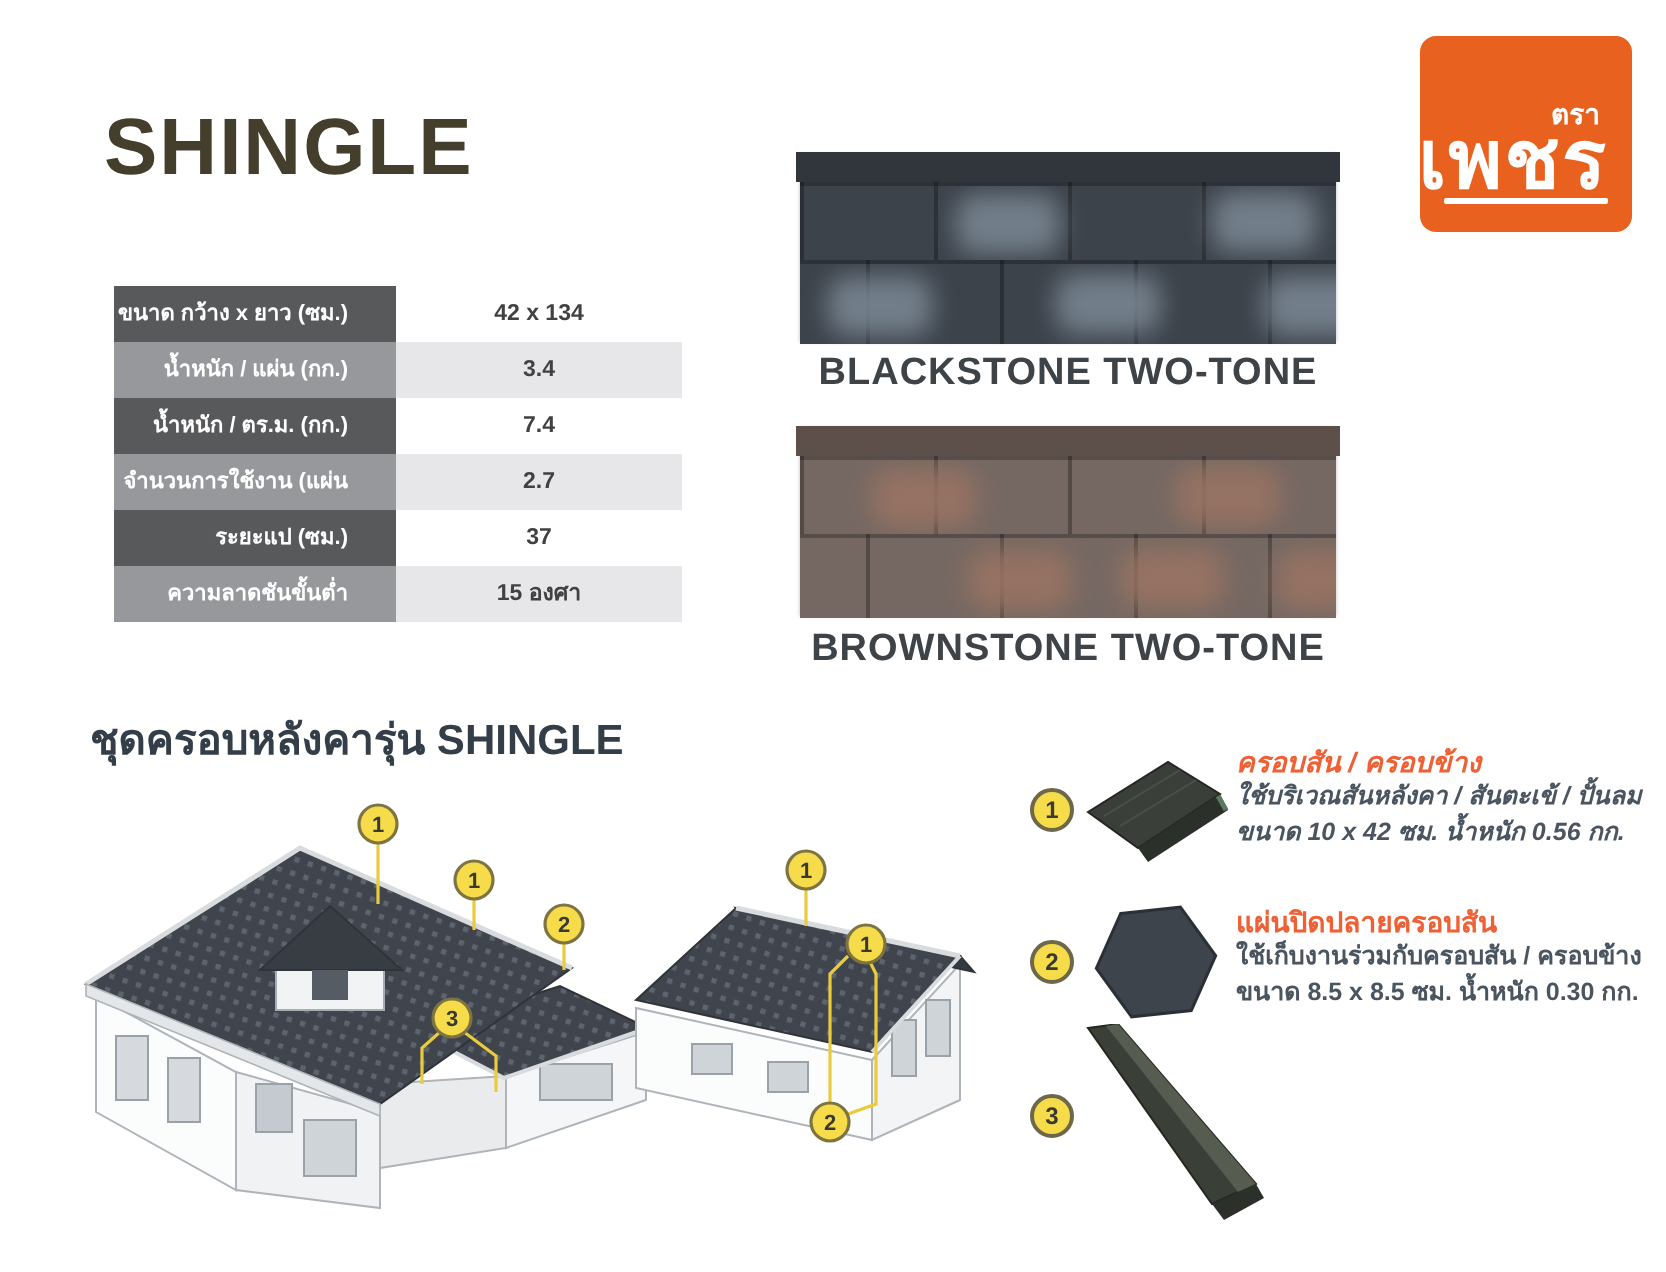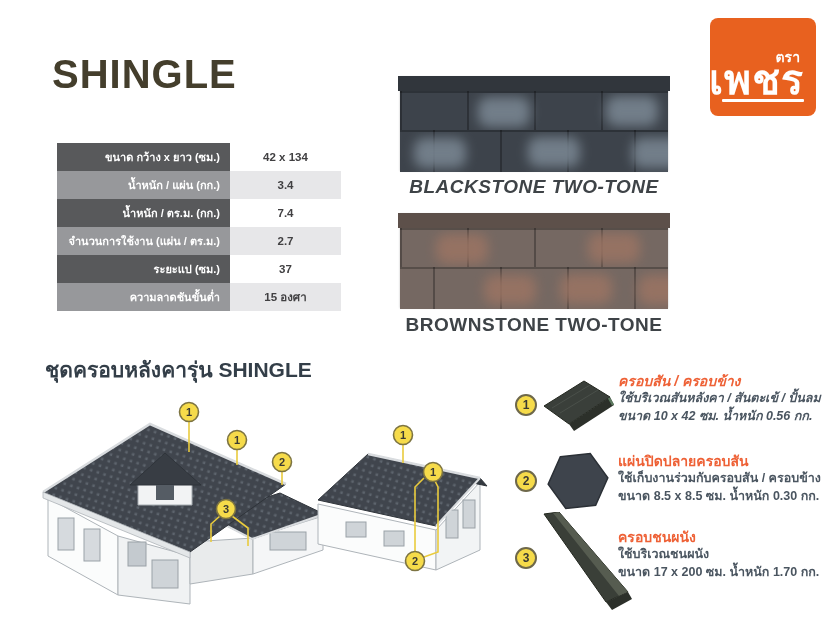--- a/index.html
+++ b/index.html
@@ -12,21 +12,21 @@
   .brand-logo{position:absolute;left:710px;top:18px;width:106px;height:98px;
     background:#e8611f;border-radius:8px;display:flex;flex-direction:column;
     justify-content:flex-end;align-items:flex-end;padding:0 12px 14px 12px;box-sizing:border-box;}
   .brand-logo .l1{color:#fff;font-size:14px;font-weight:bold;line-height:14px;margin-right:4px;}
   .brand-logo .l2{color:#fff;font-size:41px;font-weight:bold;line-height:32px;letter-spacing:1px;}
   .brand-logo .underline{width:82px;height:3px;background:#fff;margin-top:3px;border-radius:1px;}
 
   
   .spec-table{position:absolute;left:57px;top:143px;width:284px;}
   .spec-row{display:flex;height:28px;}
-  .spec-label{width:173px;box-sizing:border-box;text-align:right;padding-right:10px;
+  .spec-label{width:141px;box-sizing:border-box;text-align:right;padding-right:24px;
     color:#ffffff;font-size:11px;line-height:28px;font-weight:bold;}
   .spec-value{flex:1;text-align:center;font-size:11.5px;font-weight:bold;color:#414042;line-height:28px;}
   .spec-row:nth-child(odd) .spec-label{background:#58595b;}
   .spec-row:nth-child(even) .spec-label{background:#97989b;}
   .spec-row:nth-child(odd) .spec-value{background:#ffffff;}
   .spec-row:nth-child(even) .spec-value{background:#e7e7e9;}
 
   
   .shingle{position:absolute;left:400px;width:268px;height:94px;box-shadow:0 1px 2px rgba(0,0,0,.25);}
   .shingle .ridge{position:absolute;left:-2px;right:-2px;top:0;height:15px;}
@@ -102,21 +102,21 @@
     <div class="row row1 bs">
       <div class="patch" style="left:78px;top:4px;"></div>
       <div class="patch" style="left:206px;top:3px;"></div>
     </div>
     <div class="row row2 bs">
       <div class="patch" style="left:14px;top:6px;"></div>
       <div class="patch" style="left:128px;top:5px;"></div>
       <div class="patch" style="left:232px;top:6px;"></div>
     </div>
   </div>
-  <div class="product-name" style="top:176px;font-style:italic;">BLACKSTONE TWO-TONE</div>
+  <div class="product-name" style="top:176px;">BLACKSTONE TWO-TONE</div>
 
   <div class="shingle bn" style="top:213px;">
     <div class="ridge bn-ridge"></div>
     <div class="row row1 bn">
       <div class="patch" style="left:36px;top:4px;"></div>
       <div class="patch" style="left:188px;top:3px;"></div>
     </div>
     <div class="row row2 bn">
       <div class="patch" style="left:84px;top:6px;"></div>
       <div class="patch" style="left:160px;top:5px;"></div>
@@ -232,19 +232,14 @@
     <div class="acc-desc">ใช้เก็บงานร่วมกับครอบสัน / ครอบข้าง</div>
     <div class="acc-size">ขนาด 8.5 x 8.5 ซม. น้ำหนัก 0.30 กก.</div>
   </div>
 
   <div class="acc-badge" style="left:515px;top:547px;">3</div>
   <svg class="acc-icon" style="left:538px;top:512px;" width="96" height="104" viewBox="0 0 96 104">
     <polygon points="6,2 21,0 90,80 68,90" fill="#3a3f38" stroke="#23271f" stroke-width="1"></polygon>
     <polygon points="15,1 21,0 90,80 81,84" fill="#565c50"></polygon>
     <polygon points="68,90 90,80 94,87 74,98" fill="#2c302a"></polygon>
   </svg>
-  <div class="acc-text" style="top:528px;">
-    <div class="acc-title">ครอบชนผนัง</div>
-    <div class="acc-desc">ใช้บริเวณชนผนัง</div>
-    <div class="acc-size">ขนาด 17 x 200 ซม. น้ำหนัก 1.70 กก.</div>
-  </div>
 
 </div>
 
 </body></html>

